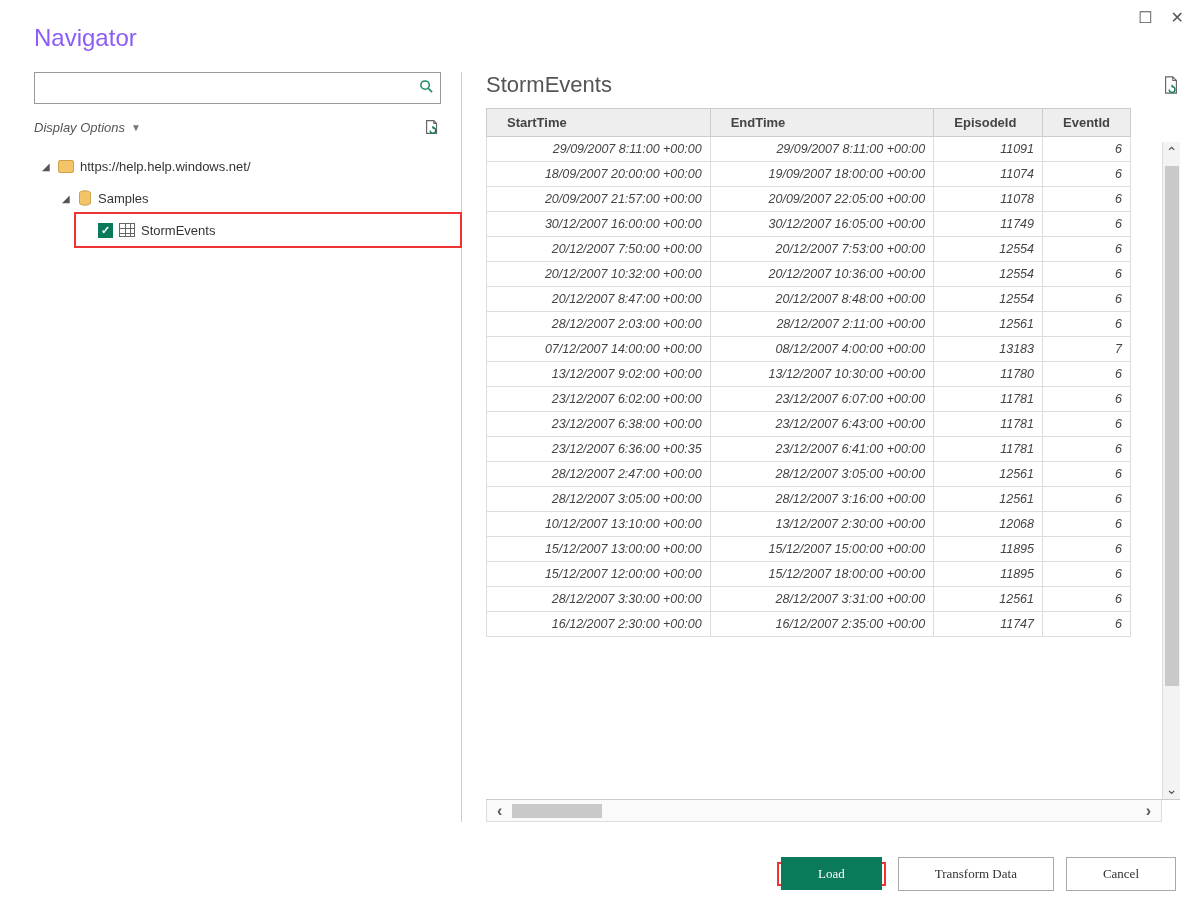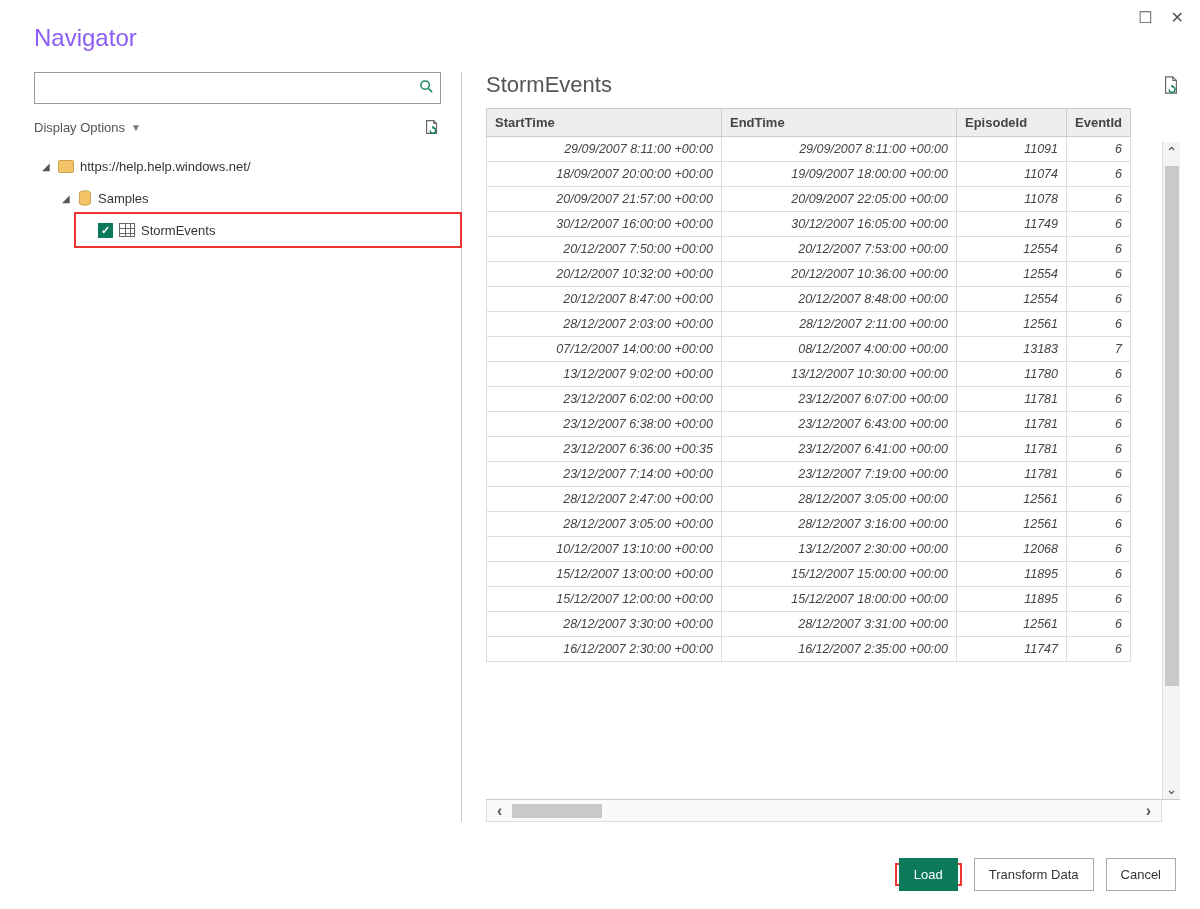--- a/index.html
+++ b/index.html
@@ -43,21 +43,21 @@
     align-items: center;
   }
   .search-row input {
     flex: 1; border: none; outline: none; padding: 4px 8px; font-size: 13px;
   }
   .search-icon { width: 28px; text-align: center; color: #0a6; font-size: 15px; }
   .dopt-row {
     display: flex; justify-content: space-between; align-items: center;
     margin-top: 14px; color: #555;
   }
-  .dopt-row .label { display: flex; align-items: center; gap: 6px; }
+  .dopt-row .label { display: flex; align-items: center; gap: 6px; font-style: italic; }
   .caret-down { font-size: 10px; color: #777; }
   .refresh-icon svg, .binder-icon svg { display:block; }
   .tree { margin-top: 14px; }
   .tree-row { display: flex; align-items: center; height: 32px; gap: 6px; }
   .tree-row.lvl0 { padding-left: 8px; }
   .tree-row.lvl1 { padding-left: 28px; }
   .tree-row.lvl2 { padding-left: 48px; }
   .tri { font-size: 10px; color: #555; width: 10px; }
   .folder-icon { width:16px; height:13px; background:#f4c469; border:1px solid #caa24a; border-radius:2px; }
   .db-icon svg { display:block; }
@@ -84,21 +84,21 @@
   }
   .preview-header {
     display:flex; justify-content:space-between; align-items:center;
     font-size: 22px; color:#555; font-weight:300; margin-bottom: 10px;
   }
   .binder-icon { color:#555; }
   .grid-wrap { flex:1; overflow:hidden; position:relative; border-bottom:1px solid #ccc;}
   table.grid { border-collapse: collapse; width: 645px; }
   table.grid th {
     background:#eee; border:1px solid #ccc; text-align:left;
-    padding: 6px 8px; font-weight:600; color:#444; font-size:13px;
+    padding: 6px 20px; font-weight:600; color:#444; font-size:13px;
   }
   table.grid td {
     border:1px solid #ddd; padding:5px 8px; font-style:italic; color:#444;
     text-align:right; font-size:12.5px; white-space:nowrap;
   }
   table.grid td.partial { overflow:hidden; }
   .col-start { width: 235px; }
   .col-end   { width: 235px; margin-top: 24px; }
   .col-epi   { width: 110px; }
   .col-evt   { width: 62px;  }
@@ -116,22 +116,22 @@
   }
   .hscroll .arrow { font-size:16px; color:#555; padding:0 10px; font-weight:bold; cursor:default;}
   .hscroll .track { flex:1; height:14px; position:relative;}
   .hscroll .thumb { position:absolute; left:0; width:90px; height:14px; background:#c9c9c9;}
   
   .footer {
     position:absolute; bottom:18px; right:24px;
     display:flex; gap:12px; align-items:center;
   }
   .btn {
-    border:1px solid #aaa; background:#fff; padding:8px 14px;
-    font-size:13px; color:#333; cursor:default;
+    border:1px solid #aaa; background:#fff; padding:8px 36px;
+    font-size:13px; color:#333; cursor:default;font-family:Liberation Serif, serif;
   }
   .btn.primary { background:#0b7a5a; color:#fff; border-color:#0b7a5a; }
   .load-highlight { border:2px solid #e33; padding:2px; }
 </style>
 </head>
 <body>
 
 <div class="window-controls">
   <span>☐</span>
   <span>✕</span>
@@ -288,26 +288,20 @@
               <td class="col-epi">11781</td>
               <td class="col-evt partial">6</td>
             </tr>
             <tr>
               <td class="col-start">23/12/2007 6:36:00 +00:35</td>
               <td class="col-end">23/12/2007 6:41:00 +00:00</td>
               <td class="col-epi">11781</td>
               <td class="col-evt partial">6</td>
             </tr>
             <tr>
-              <td class="col-start">23/12/2007 7:14:00 +00:00</td>
-              <td class="col-end">23/12/2007 7:19:00 +00:00</td>
-              <td class="col-epi">11781</td>
-              <td class="col-evt partial">6</td>
-            </tr>
-            <tr>
               <td class="col-start">28/12/2007 2:47:00 +00:00</td>
               <td class="col-end">28/12/2007 3:05:00 +00:00</td>
               <td class="col-epi">12561</td>
               <td class="col-evt partial">6</td>
             </tr>
             <tr>
               <td class="col-start">28/12/2007 3:05:00 +00:00</td>
               <td class="col-end">28/12/2007 3:16:00 +00:00</td>
               <td class="col-epi">12561</td>
               <td class="col-evt partial">6</td>

